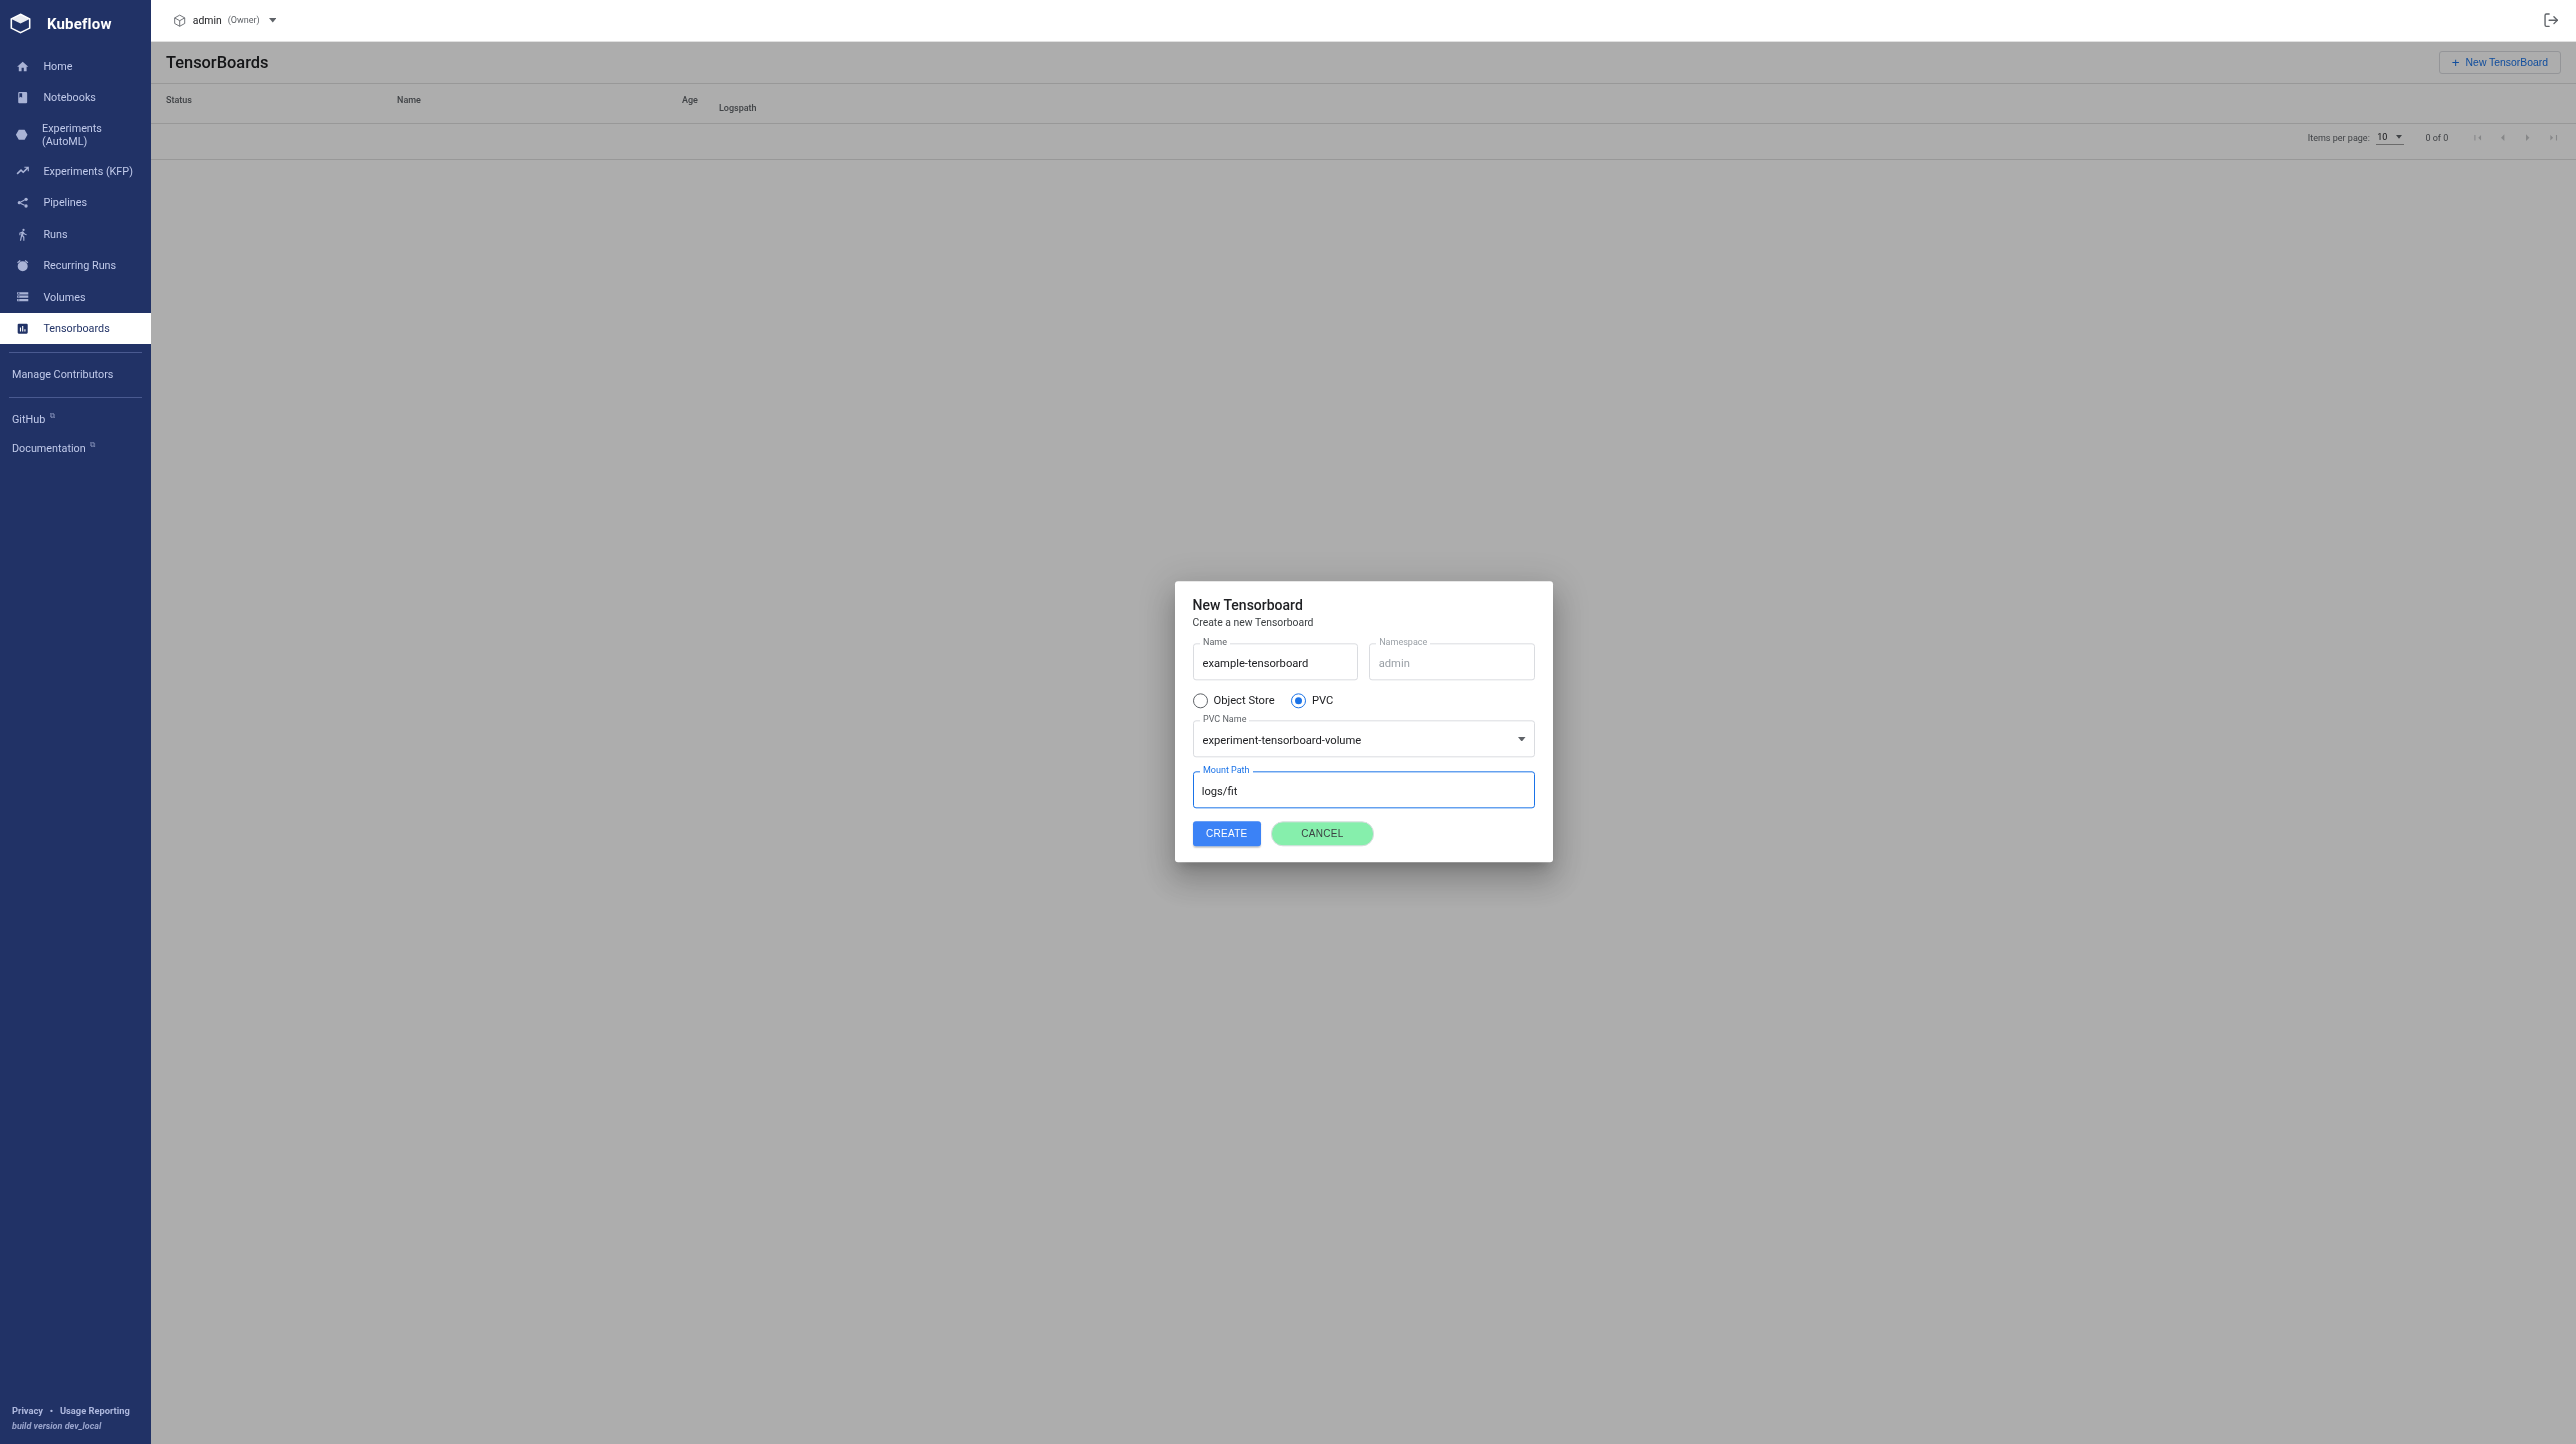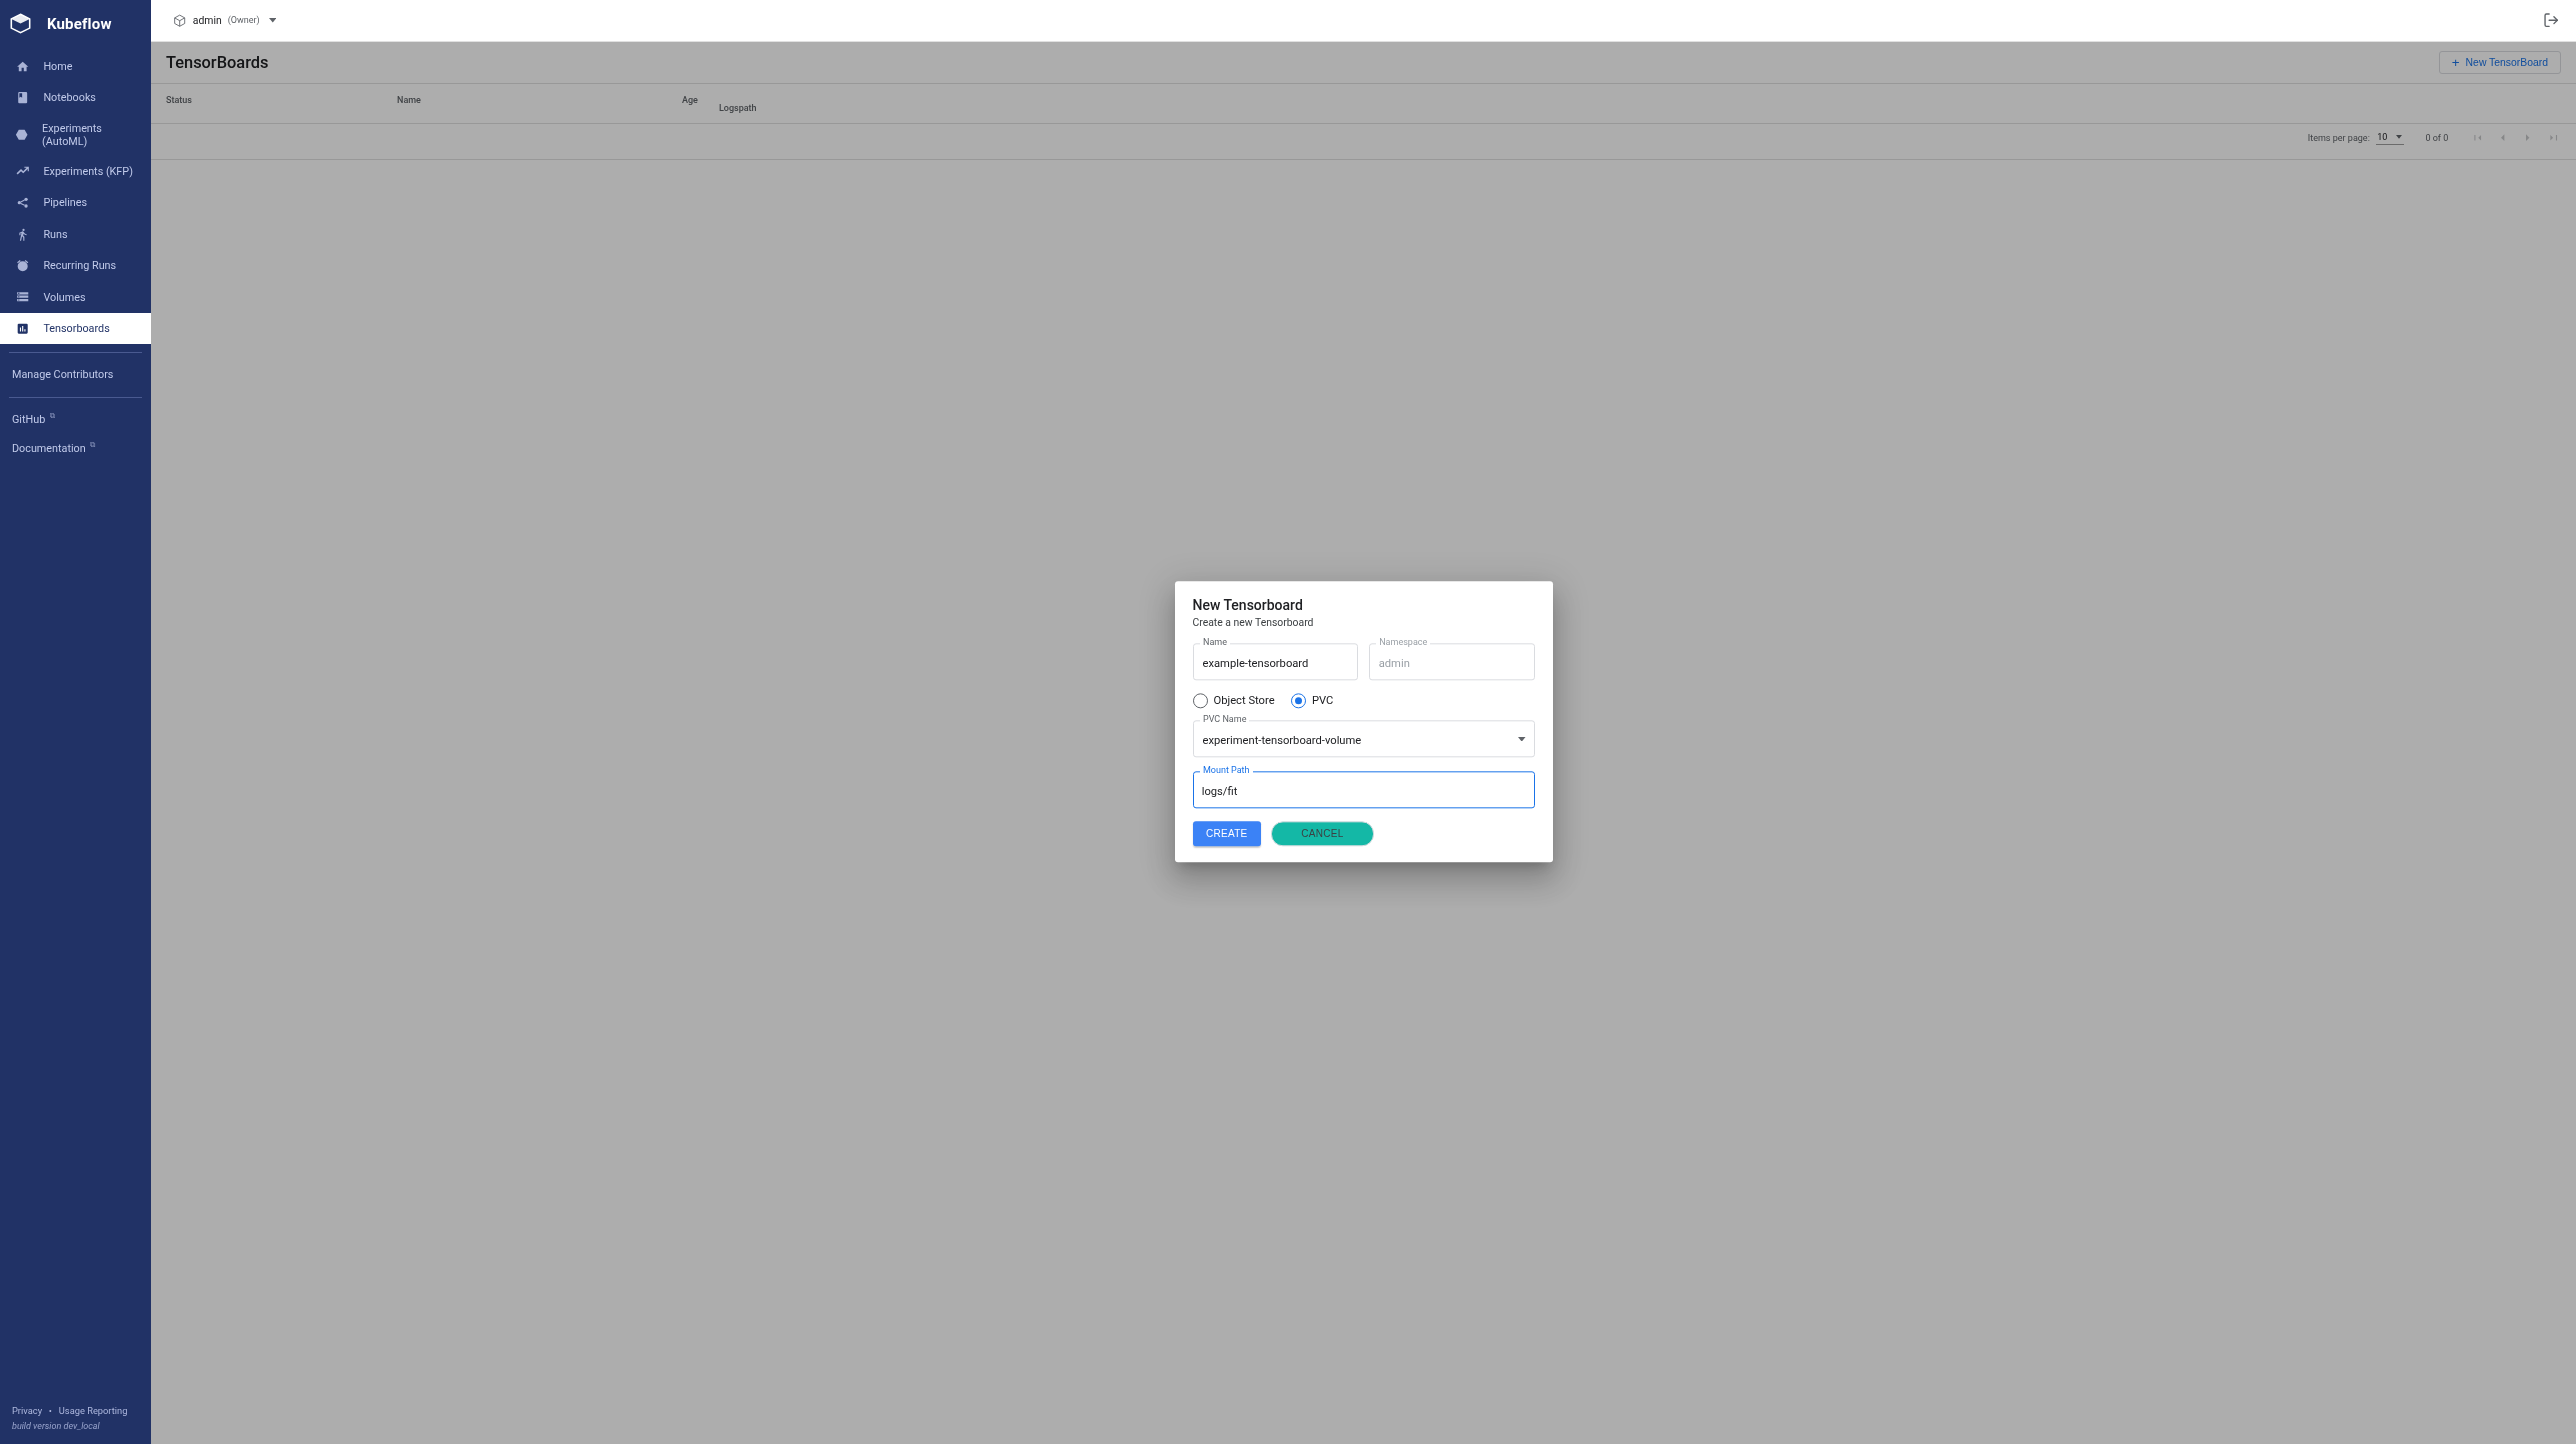--- a/index.html
+++ b/index.html
@@ -32,21 +32,21 @@
     border-left: 3px solid transparent;
   }
   .nav-item .icon { width: 15px; height: 15px; display:flex; align-items:center; justify-content:center; opacity:.85; }
   .nav-item.active { background: #fff; color: #213266; border-left-color:#fff; }
   .nav-item.active .icon { opacity: 1; color:#213266; }
 
   .nav-divider { height:0.7px; background:#4a5a90; margin: 7.5px 9px; }
   .nav-link { padding: 8.2px 10.4px 8.2px 12px; color:#c1caea; font-size:10.8px; cursor:pointer; display:flex; align-items:center; gap:13.4px;}
   .ext-icon { font-size:7.5px; opacity:.7; position:relative; top:-3.7px; left:-9px;}
 
-  .sidebar-footer { position:absolute; bottom:10.4px; left:12px; right:12px; font-size:9.3px; color:#aeb8de; line-height:1.6;}
+  .sidebar-footer { position:absolute; bottom:10.4px; left:12px; right:12px; font-size:9.3px; color:#aeb8de; line-height:1.6;font-weight:bold;}
   .sidebar-footer .dot { padding:0 4.5px; }
   .sidebar-footer .build { font-style: italic; font-size:9px; opacity:.85;}
 
   
   .main { flex:1; display:flex; flex-direction:column; height:100vh; background:#fff; position:relative; }
   .topbar {
     height:42px; border-bottom:0.7px solid #e0e0e0;
     display:flex; align-items:center; padding:0 15px 0 22.4px; justify-content:space-between;
   }
   .ns-selector { display:flex; align-items:center; gap:6px; color:#5f6368; cursor:pointer;}
@@ -134,21 +134,21 @@
   .radio-opt.selected .radio-circle { border-color:#1a73e8; }
   .radio-opt.selected .radio-dot { width:7.5px; height:7.5px; background:#1a73e8; border-radius:50%; }
 
   .dialog-actions { display:flex; gap:10.4px; margin-top:13.4px;}
   .btn-primary {
     background:#3b82f6; color:#fff; border:none; border-radius:3px;
     padding:6.7px 13.4px; font-size:10px; font-weight:400; letter-spacing:0.3px; cursor:pointer;
     box-shadow: 0 0.7px 1.5px rgba(0,0,0,.2);
   }
   .btn-secondary {
-    background:#14b8a6; color:#3c4043; border:0.7px solid #dadce0; border-radius:12px;
+    background:#86efac; color:#3c4043; border:0.7px solid #dadce0; border-radius:12px;
     padding:6px 29px; font-size:10px; font-weight:500; letter-spacing:0.3px; cursor:pointer;
   }
 
   svg { display:block; }
 </style>
 </head>
 <body>
 
 <aside class="sidebar">
   <div class="sidebar-logo">

